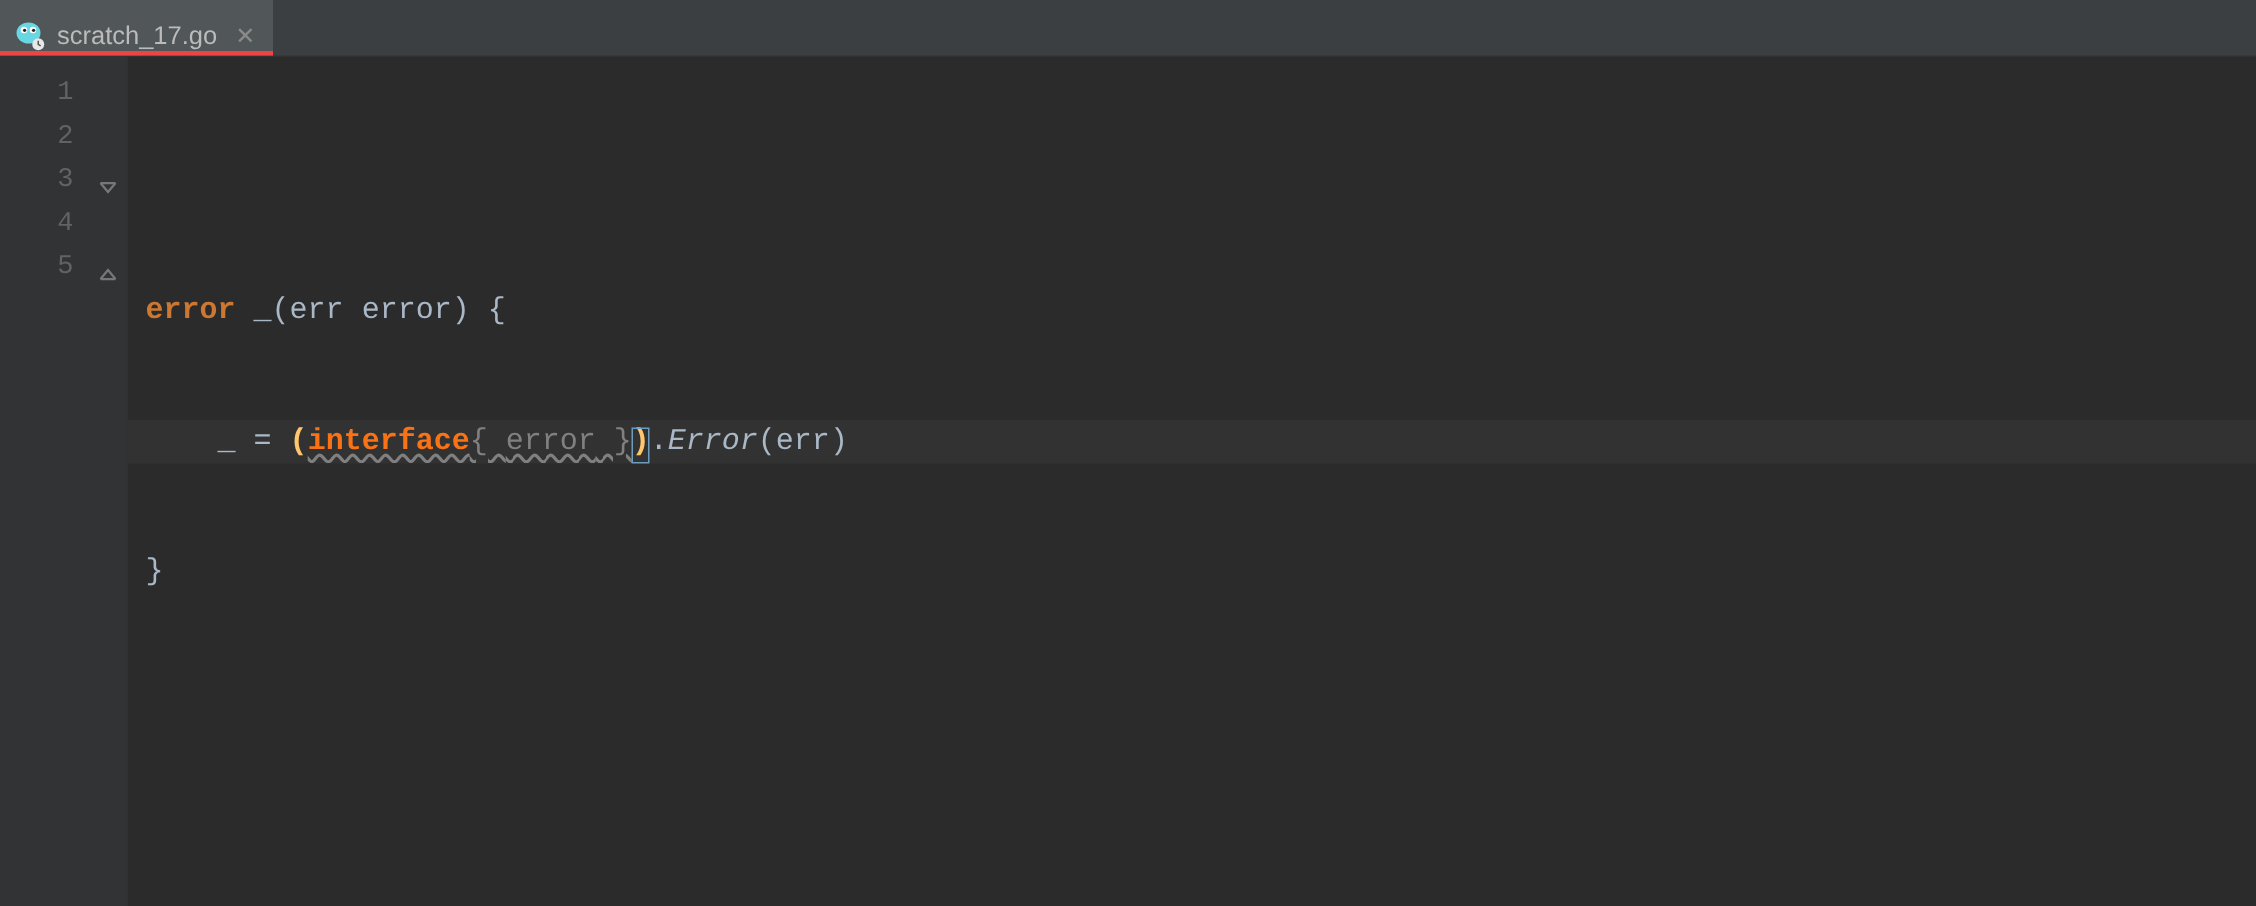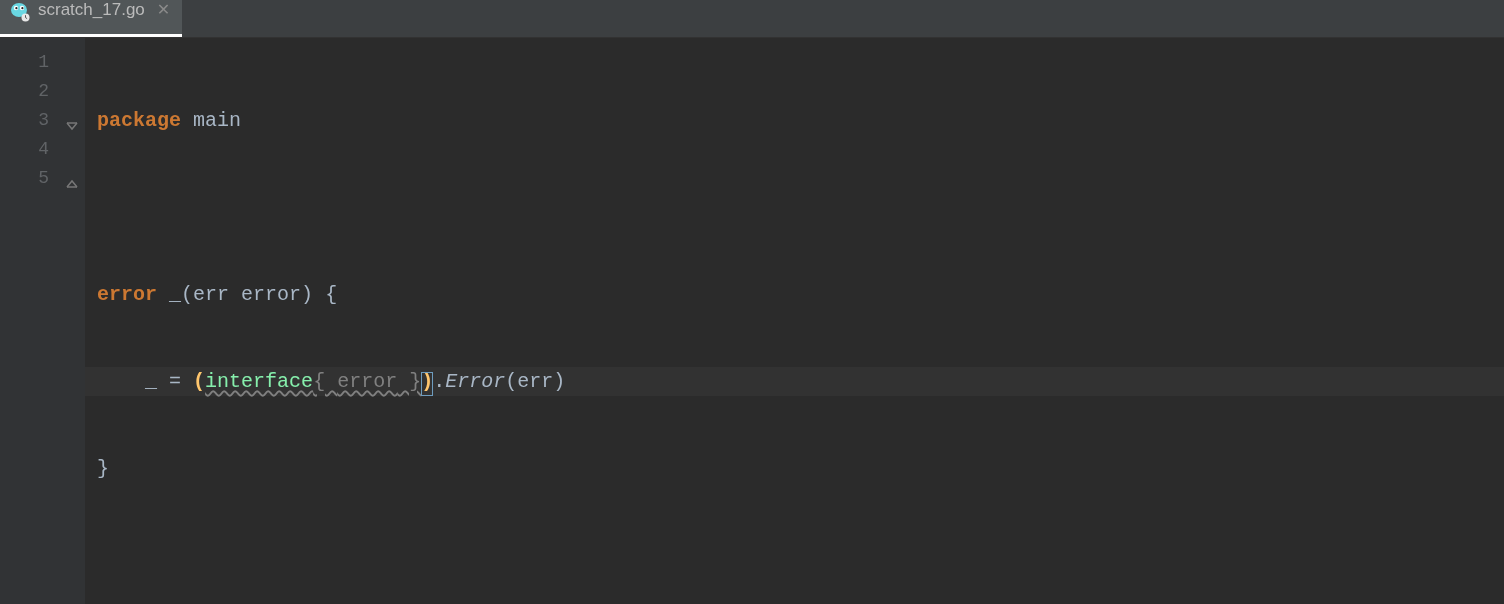--- a/index.html
+++ b/index.html
@@ -14,24 +14,24 @@
     }
     .tab-bar {
       height: 38px;
       background: #3c3f41;
       border-bottom: 1px solid #323232;
       display: flex;
       align-items: stretch;
     }
     .tab {
       display: flex;
-      align-items: flex-start;
+      align-items: flex-end;
       padding: 0 12px 0 8px;
       background: #515658;
-      border-bottom: 3px solid #ffffff;
+      border-bottom: 3px solid #ef4444;
       gap: 8px;
       font-size: 17px;
       color: #bbbbbb;
       font-family: -apple-system, 'Segoe UI', Arial, sans-serif;
     }
     .go-icon {
       width: 22px;
       height: 22px;
       position: relative;
     }
@@ -103,22 +103,22 @@
     .paren { color: #a9b7c6; }
     .hlparen { color: #ffc66d; font-weight: bold; }
     .warn {
       color: #808080;
       text-decoration-line: underline;
       text-decoration-style: wavy;
       text-decoration-color: #808080;
       text-underline-offset: 3px;
     }
     .warnkw {
-      color: #86efac;
-      font-weight: normal;
+      color: #f97316;
+      font-weight: bold;
       text-decoration-line: underline;
       text-decoration-style: wavy;
       text-decoration-color: #808080;
       text-underline-offset: 3px;
     }
     .method { color: #a9b7c6; font-style: italic; }
     .caret-box {
       position: absolute;
       width: 12px;
       height: 24px;
@@ -167,19 +167,18 @@
         <svg viewBox="0 0 14 14">
             <path d="M2 10 L7 4 L12 10" fill="none" stroke="#777" stroke-width="1.5"></path>
             <path d="M2 10 L12 10" stroke="#777" stroke-width="1.5"></path>
           </svg>
       </span>
     </div>
     <div class="vline"></div>
   </div>
 
   <div class="code">
-    <div class="line"><span class="kw">package</span> <span class="id">main</span></div>
     <div class="line"></div>
     <div class="line"><span class="kw">error</span> <span class="under">_</span><span class="paren">(</span><span class="id">err</span> <span class="typ">error</span><span class="paren">)</span> <span class="delim">{</span></div>
     <div class="line cur"><span>    </span><span class="under">_</span> <span class="delim">=</span> <span class="hlparen">(</span><span class="warnkw">interface</span><span class="warn">{ </span><span class="warn">error</span><span class="warn"> }</span><span style="position:relative"><span class="caret-box" style="left:0"></span><span class="hlparen">)</span></span><span class="delim">.</span><span class="method">Error</span><span class="paren">(</span><span class="id">err</span><span class="paren">)</span></div>
     <div class="line"><span class="delim">}</span></div>
   </div>
 </div>
 
 </body></html>

